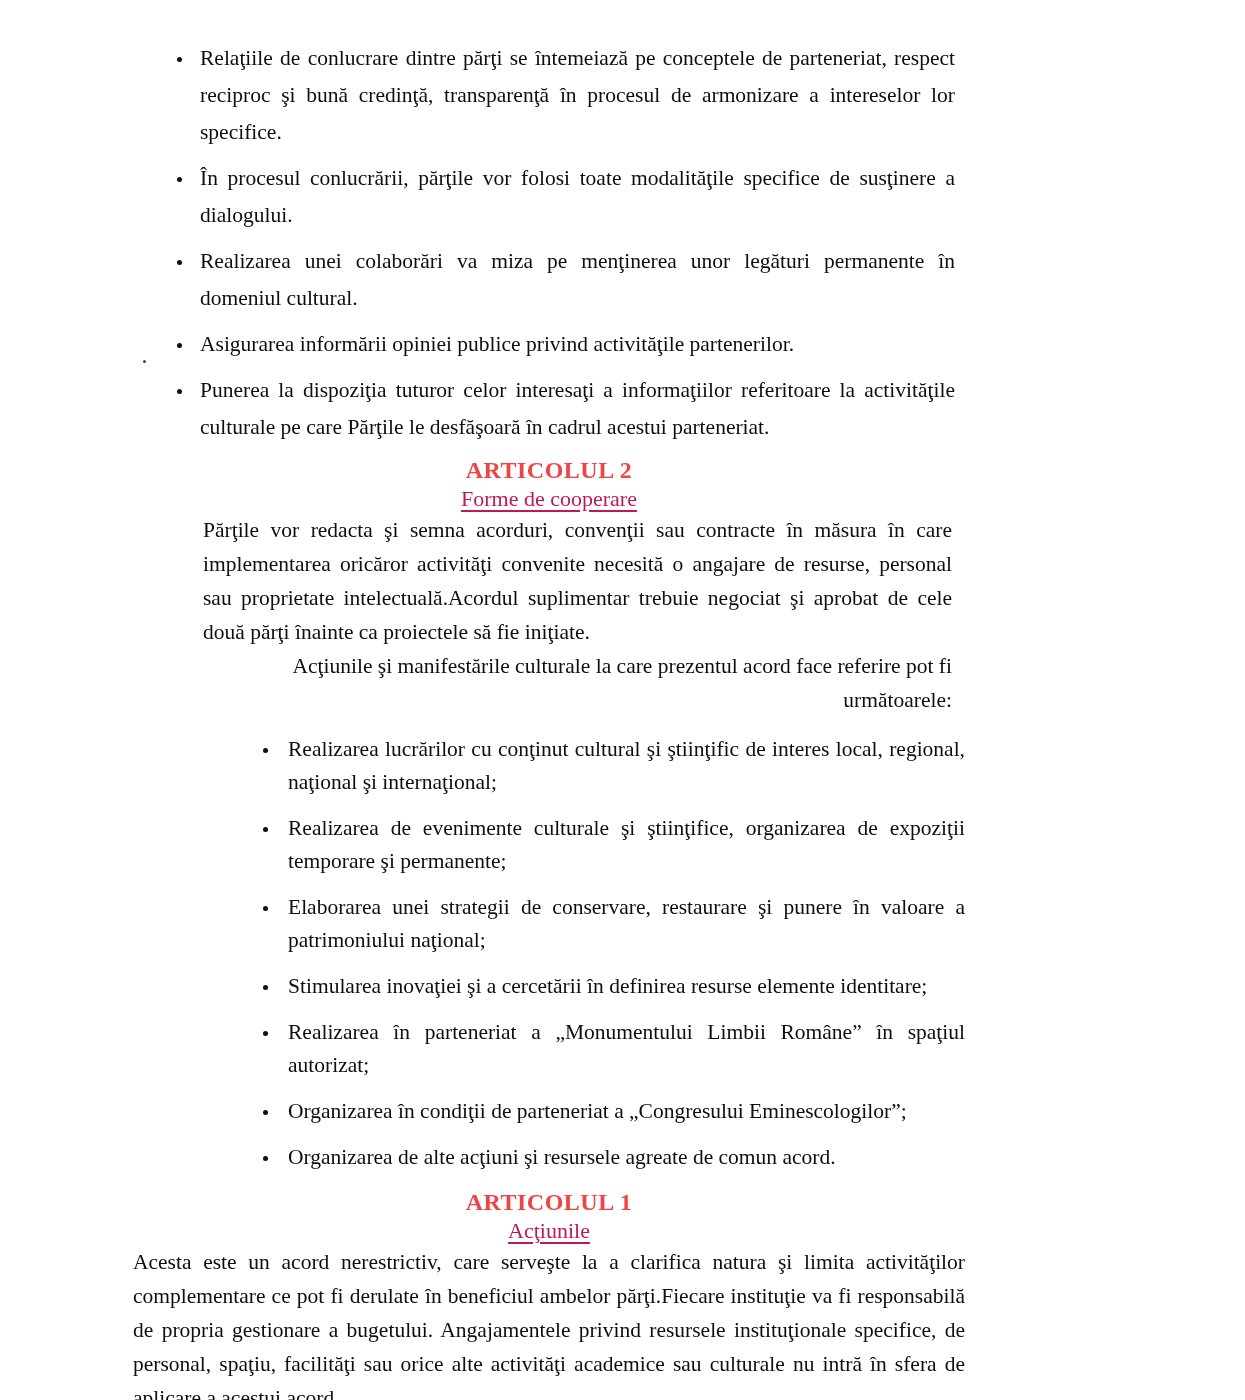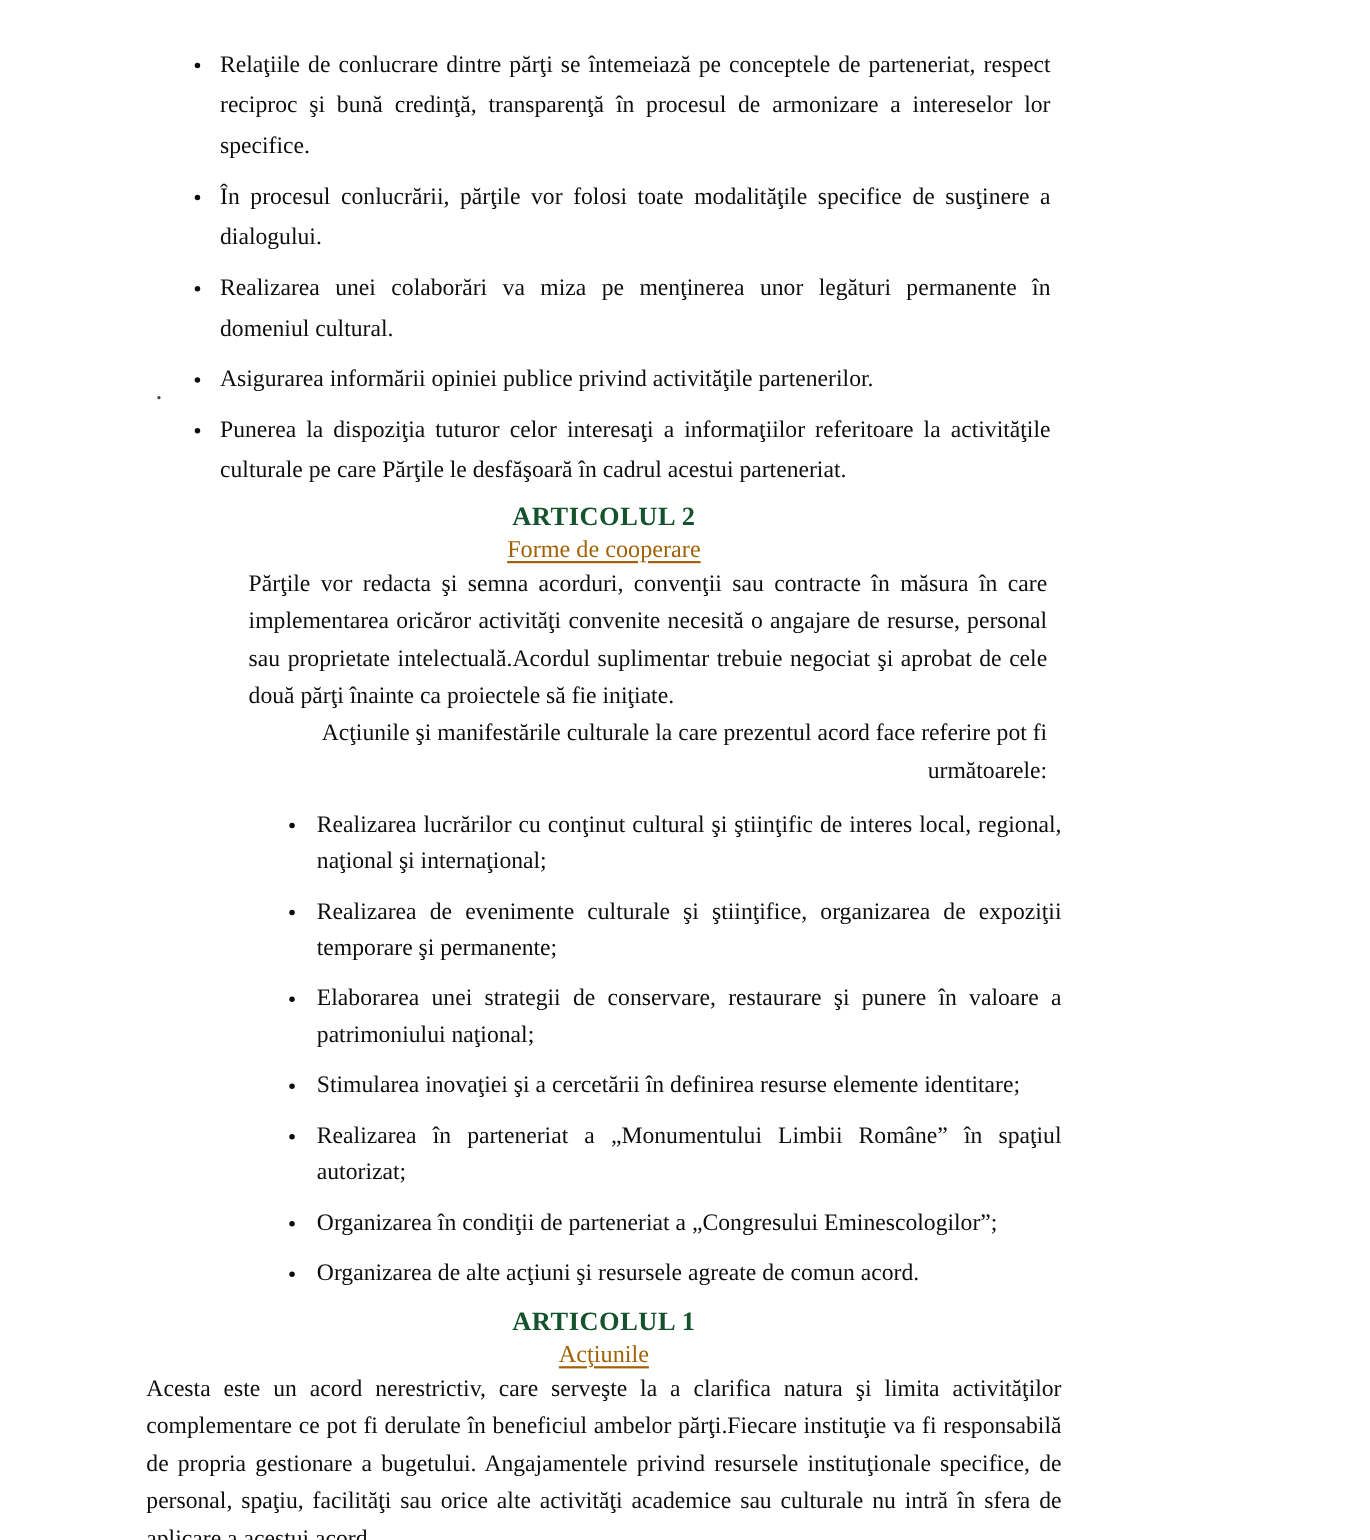--- a/index.html
+++ b/index.html
@@ -54,41 +54,41 @@
   }
 
   
   h2.article-title {
     margin: 0;
     font-size: 24px;
     font-weight: bold;
     text-align: center;
     line-height: 30px;
     letter-spacing: 0.5px;
-    color: #14532d;
+    color: #ef4444;
   }
   h3.article-subtitle {
     margin: 0;
     font-size: 22px;
     font-weight: normal;
     text-align: center;
     line-height: 28px;
     text-decoration: underline;
     text-underline-offset: 4px;
-    color: #a16207;
+    color: #be185d;
   }
 
   
   p.body-par {
     margin: 0;
     line-height: 34px;
     text-align: justify;
   }
   p.indented {
-    margin-left: 93px;
+    margin-left: 70px;
     margin-right: 13px;
   }
   p.lead {
     text-align: right;
   }
 
   
   .mt-art2       { margin-top: 58px; }
   .mt-sub        { margin-top: 16px; }
   .mt-par1       { margin-top: 22px; }

